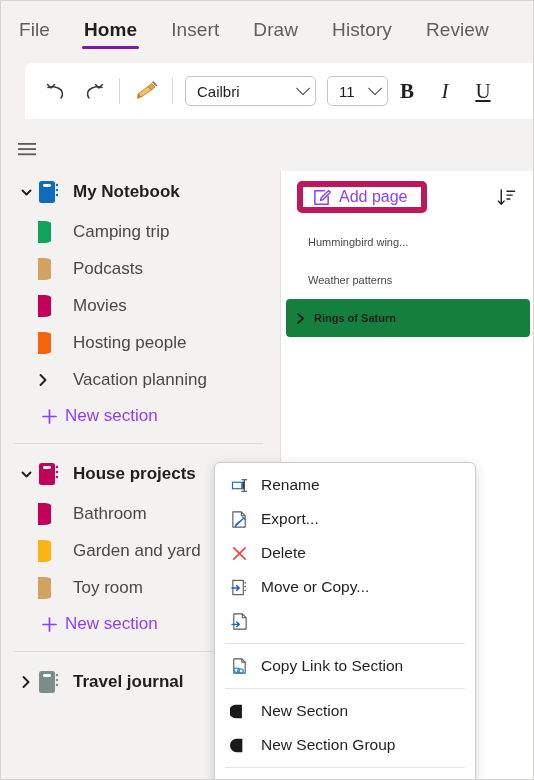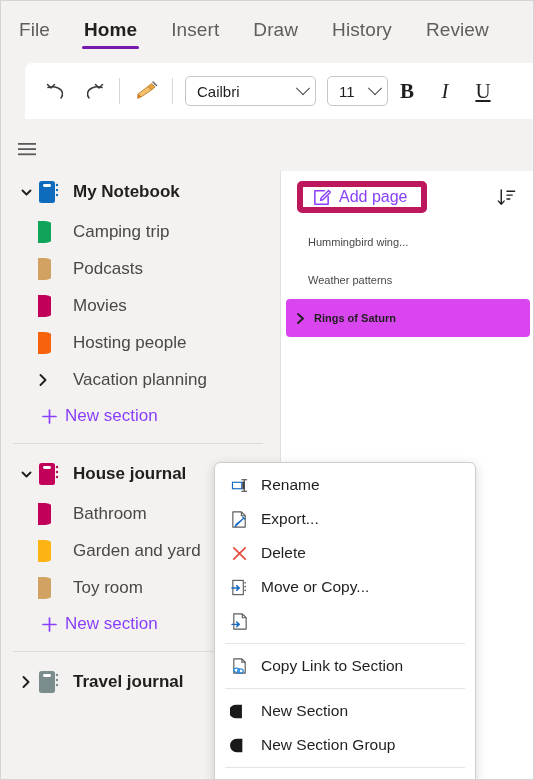--- a/index.html
+++ b/index.html
@@ -253,21 +253,21 @@
   .page-row {
     display: flex;
     align-items: center;
     height: 38px;
     margin: 0 5px;
     padding-left: 5px;
     border-radius: 4px;
     cursor: pointer;
     box-sizing: border-box;
   }
-  .page-row.selected { background: #d946ef; }
+  .page-row.selected { background: #15803d; }
   .page-chev {
     width: 19px;
     flex: none;
     display: flex; align-items: center; justify-content: center;
     color: #201f1e;
   }
   .page-title {
     font-size: 11px;
     color: #4a4846;
     margin-left: 17px;
@@ -515,21 +515,21 @@
         </span>
         <span class="nb-ico">
           <svg width="24" height="26" viewBox="0 0 24 26">
             <rect x="2" y="2" width="16" height="22" rx="2.5" fill="#c2005a"></rect>
             <rect x="6" y="5" width="8" height="3" rx="1.4" fill="#ffffff"></rect>
             <circle cx="20" cy="6" r="1.2" fill="#c2005a"></circle>
             <circle cx="20" cy="11" r="1.2" fill="#c2005a"></circle>
             <circle cx="20" cy="16" r="1.2" fill="#c2005a"></circle>
           </svg>
         </span>
-        <span class="nb-label">House journal</span>
+        <span class="nb-label">House projects</span>
       </div>
 
       <div class="sec-row">
         <span class="chev"></span>
         <span class="sec-swatch">
           <svg width="14" height="24" viewBox="0 0 14 24">
               <path d="M1 1 H8 A5 5 0 0 1 8 23 H1 Z" fill="#c2005a"></path>
             </svg>
         </span>
         <span class="sec-label">Bathroom</span>

